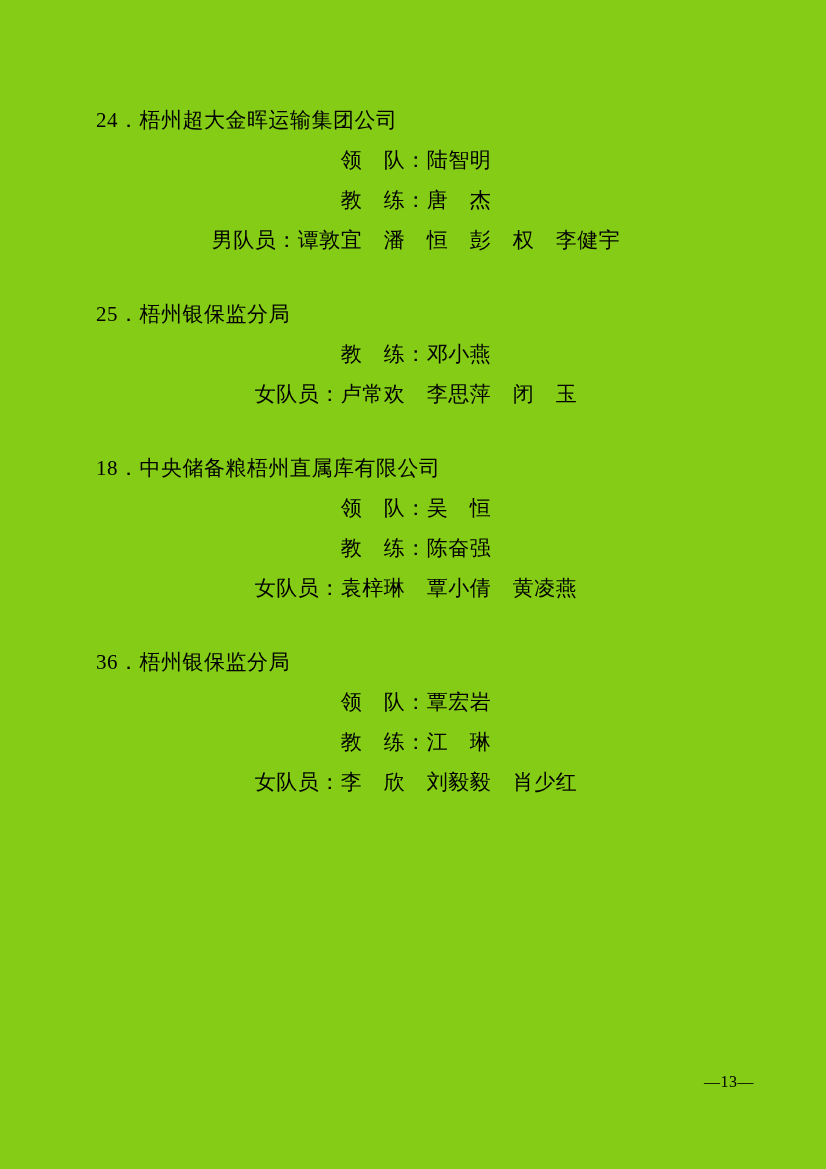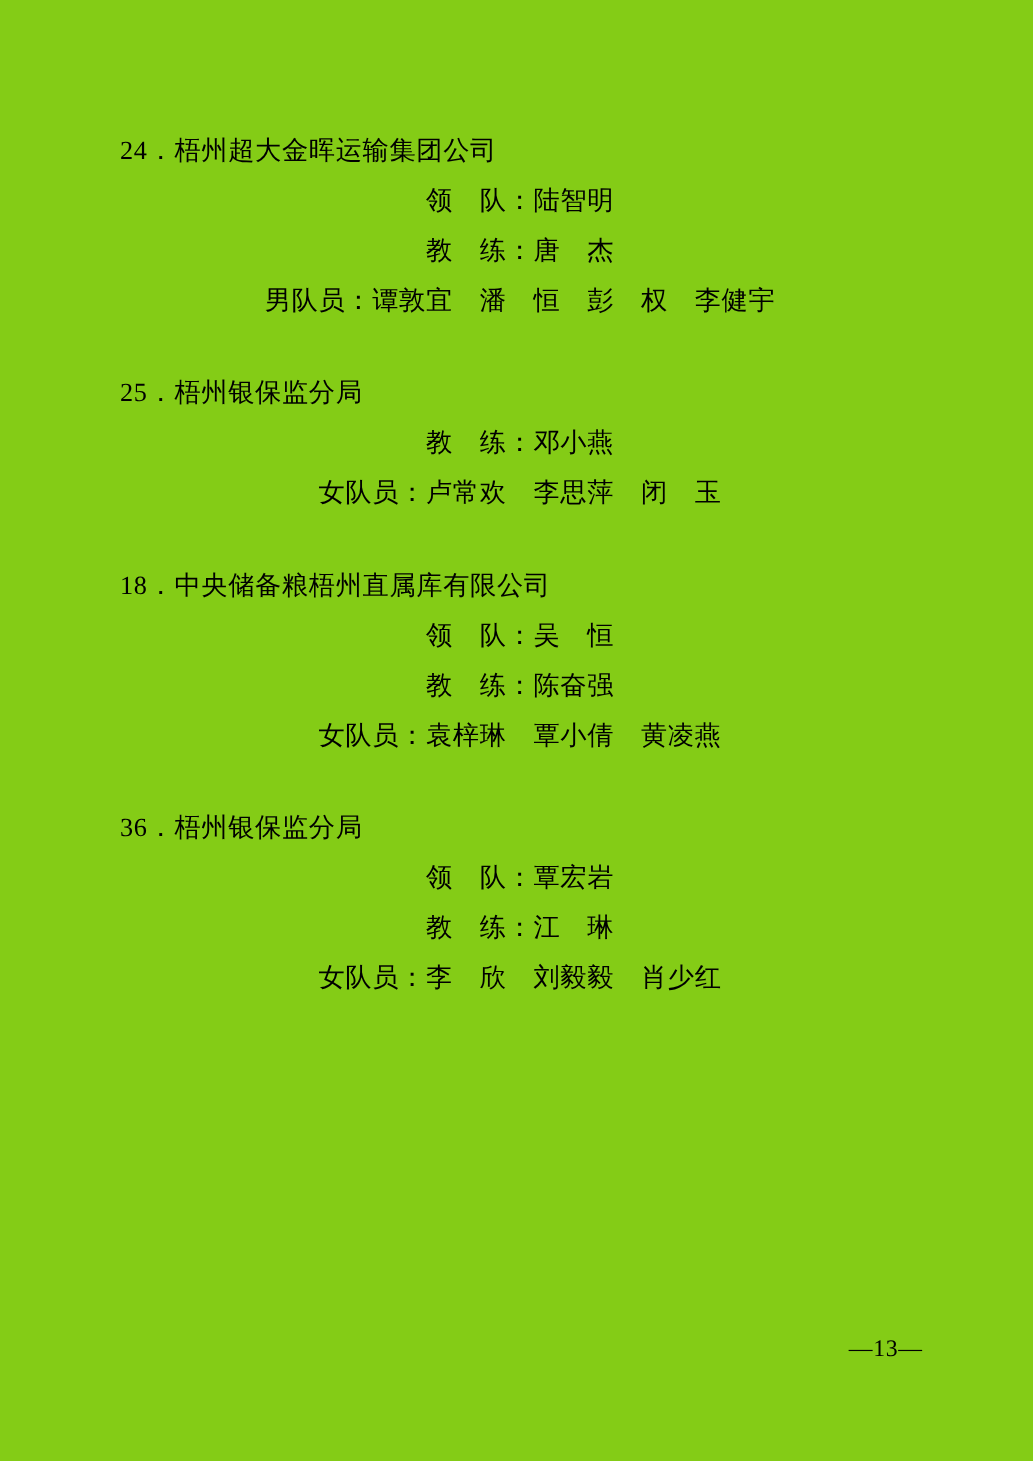--- a/index.html
+++ b/index.html
@@ -46,23 +46,23 @@
     letter-spacing: 0.5px;
   }
   .num {
     font-family: "Liberation Serif", "DejaVu Serif", serif;
   }
   .label {
     display: inline-block;
   }
   .footer {
     position: absolute;
-    right: 88px;
+    right: 72px;
     bottom: 78px;
-    font-size: 19px;
+    font-size: 16px;
     letter-spacing: 0.5px;
   }
 </style>
 </head>
 <body>
 
 <div class="page">
   <div class="content">
 
     <div class="entry">

